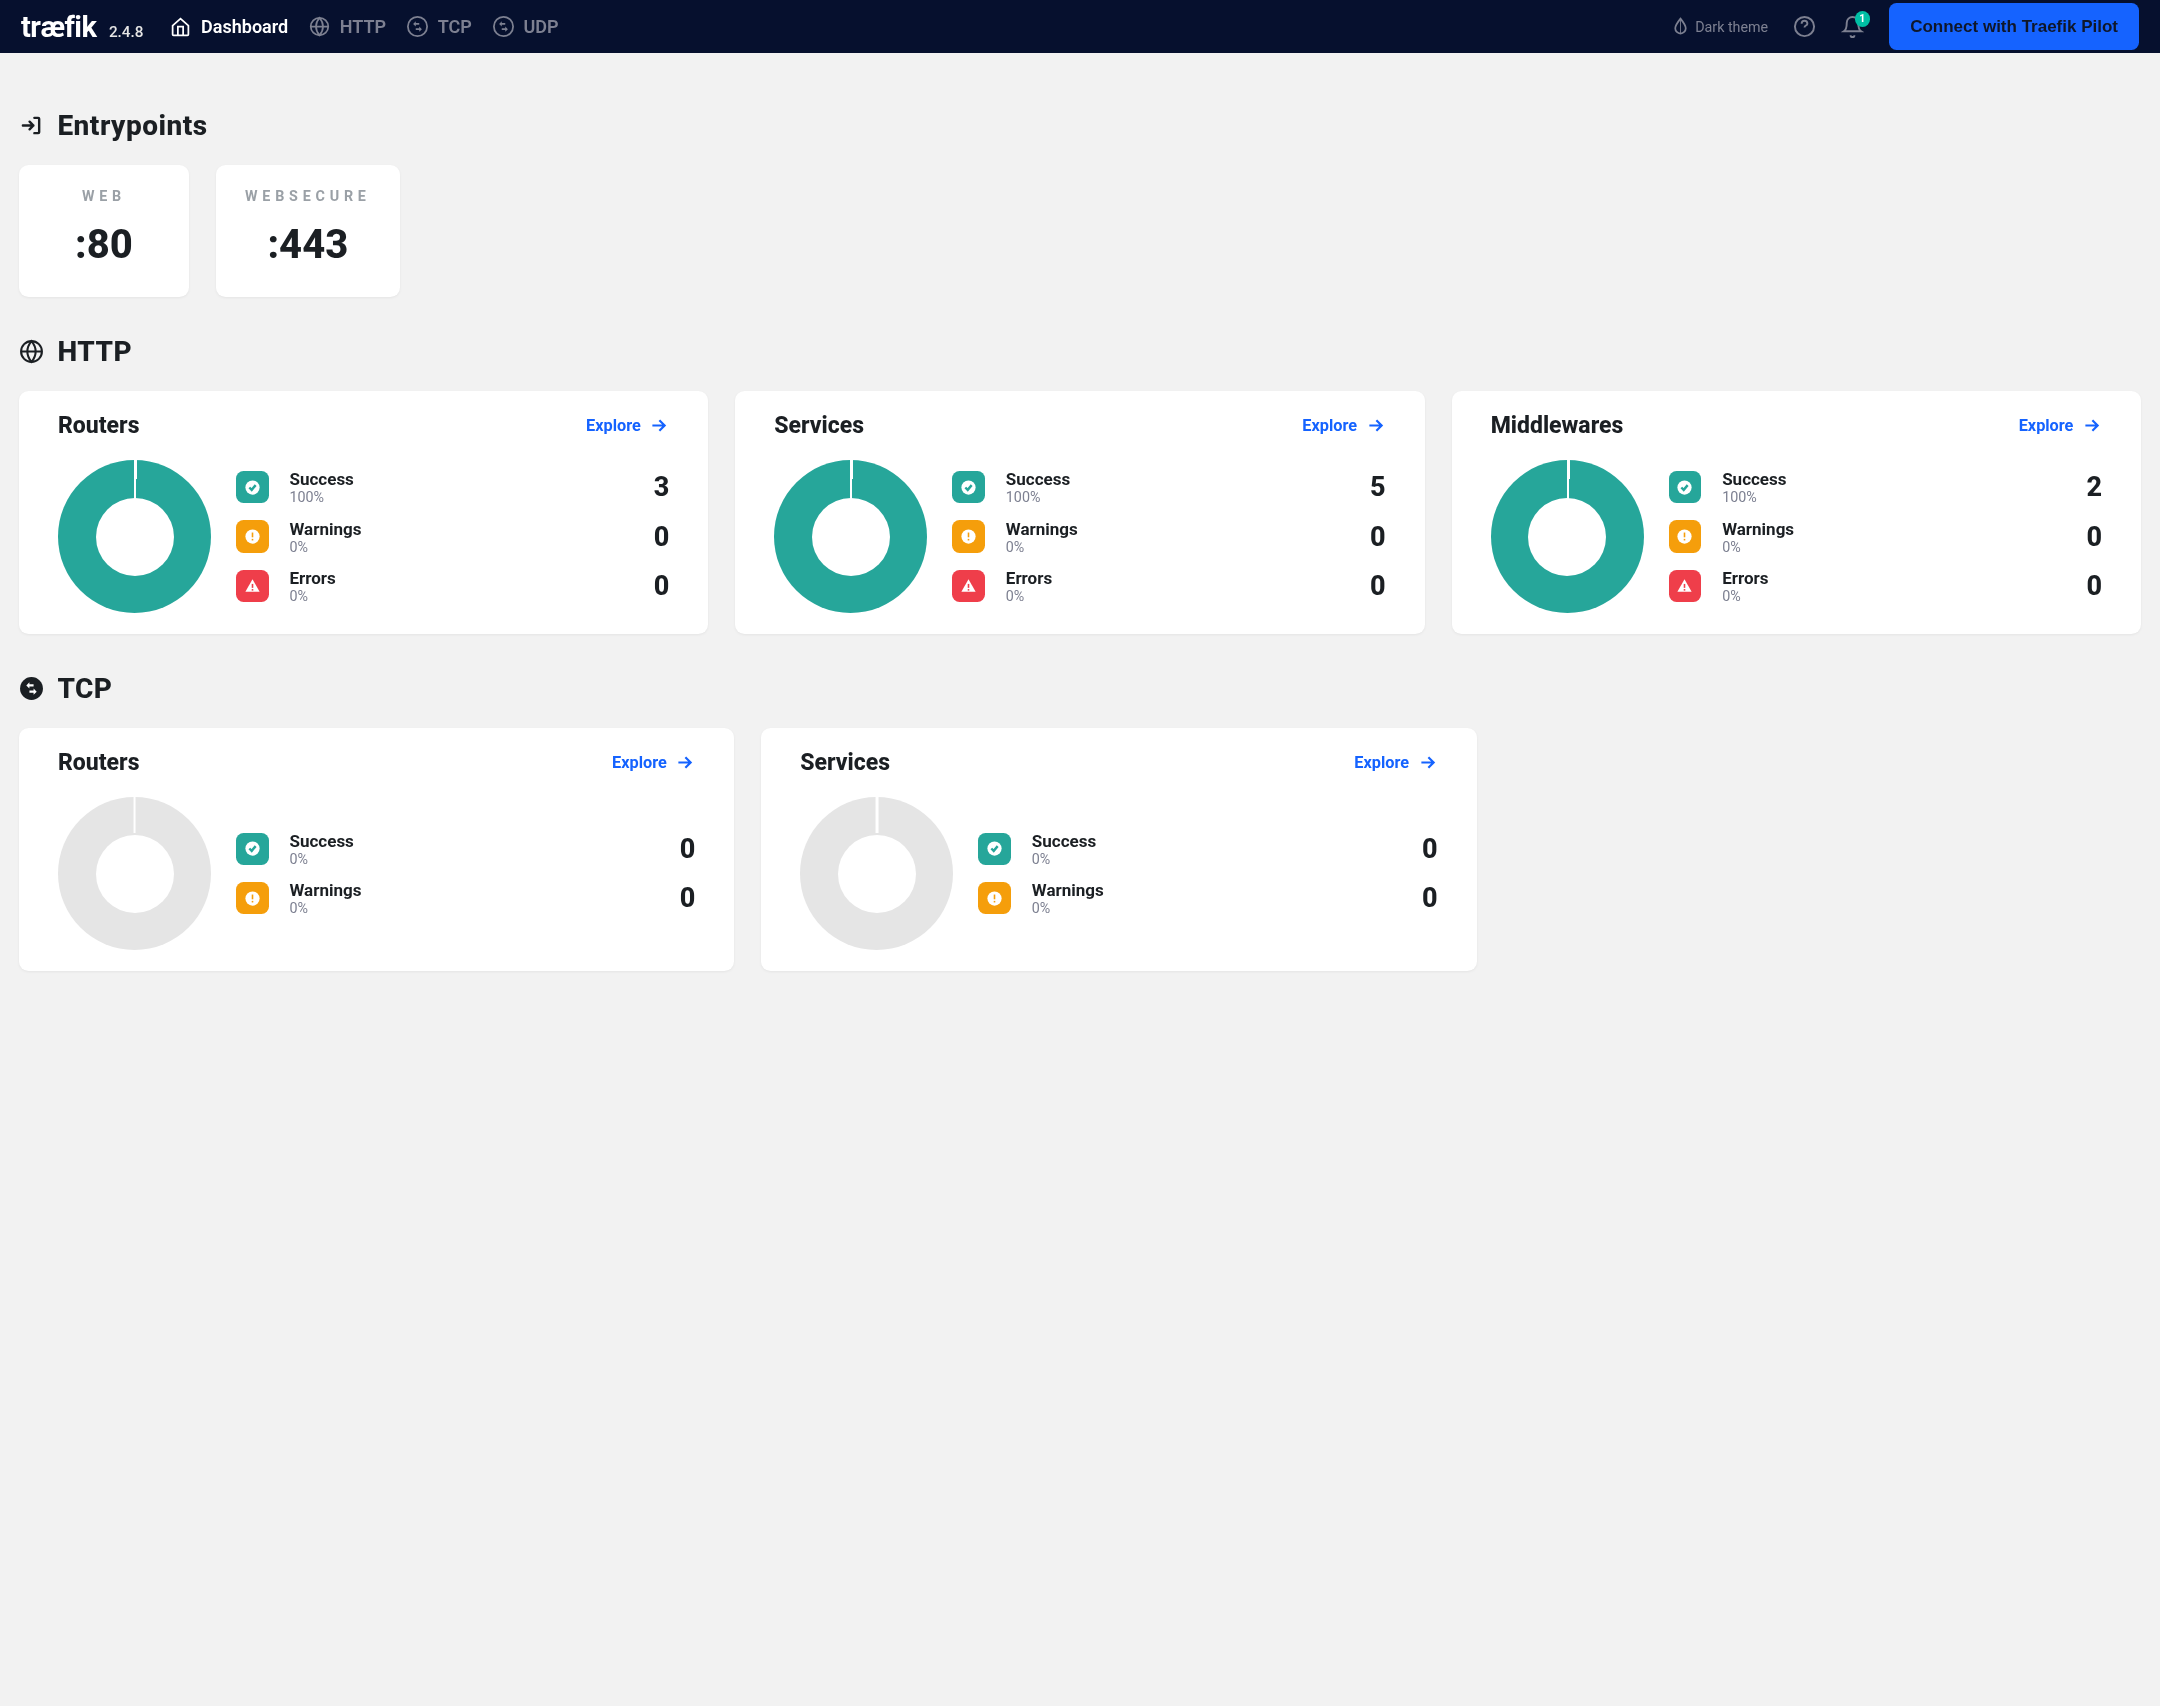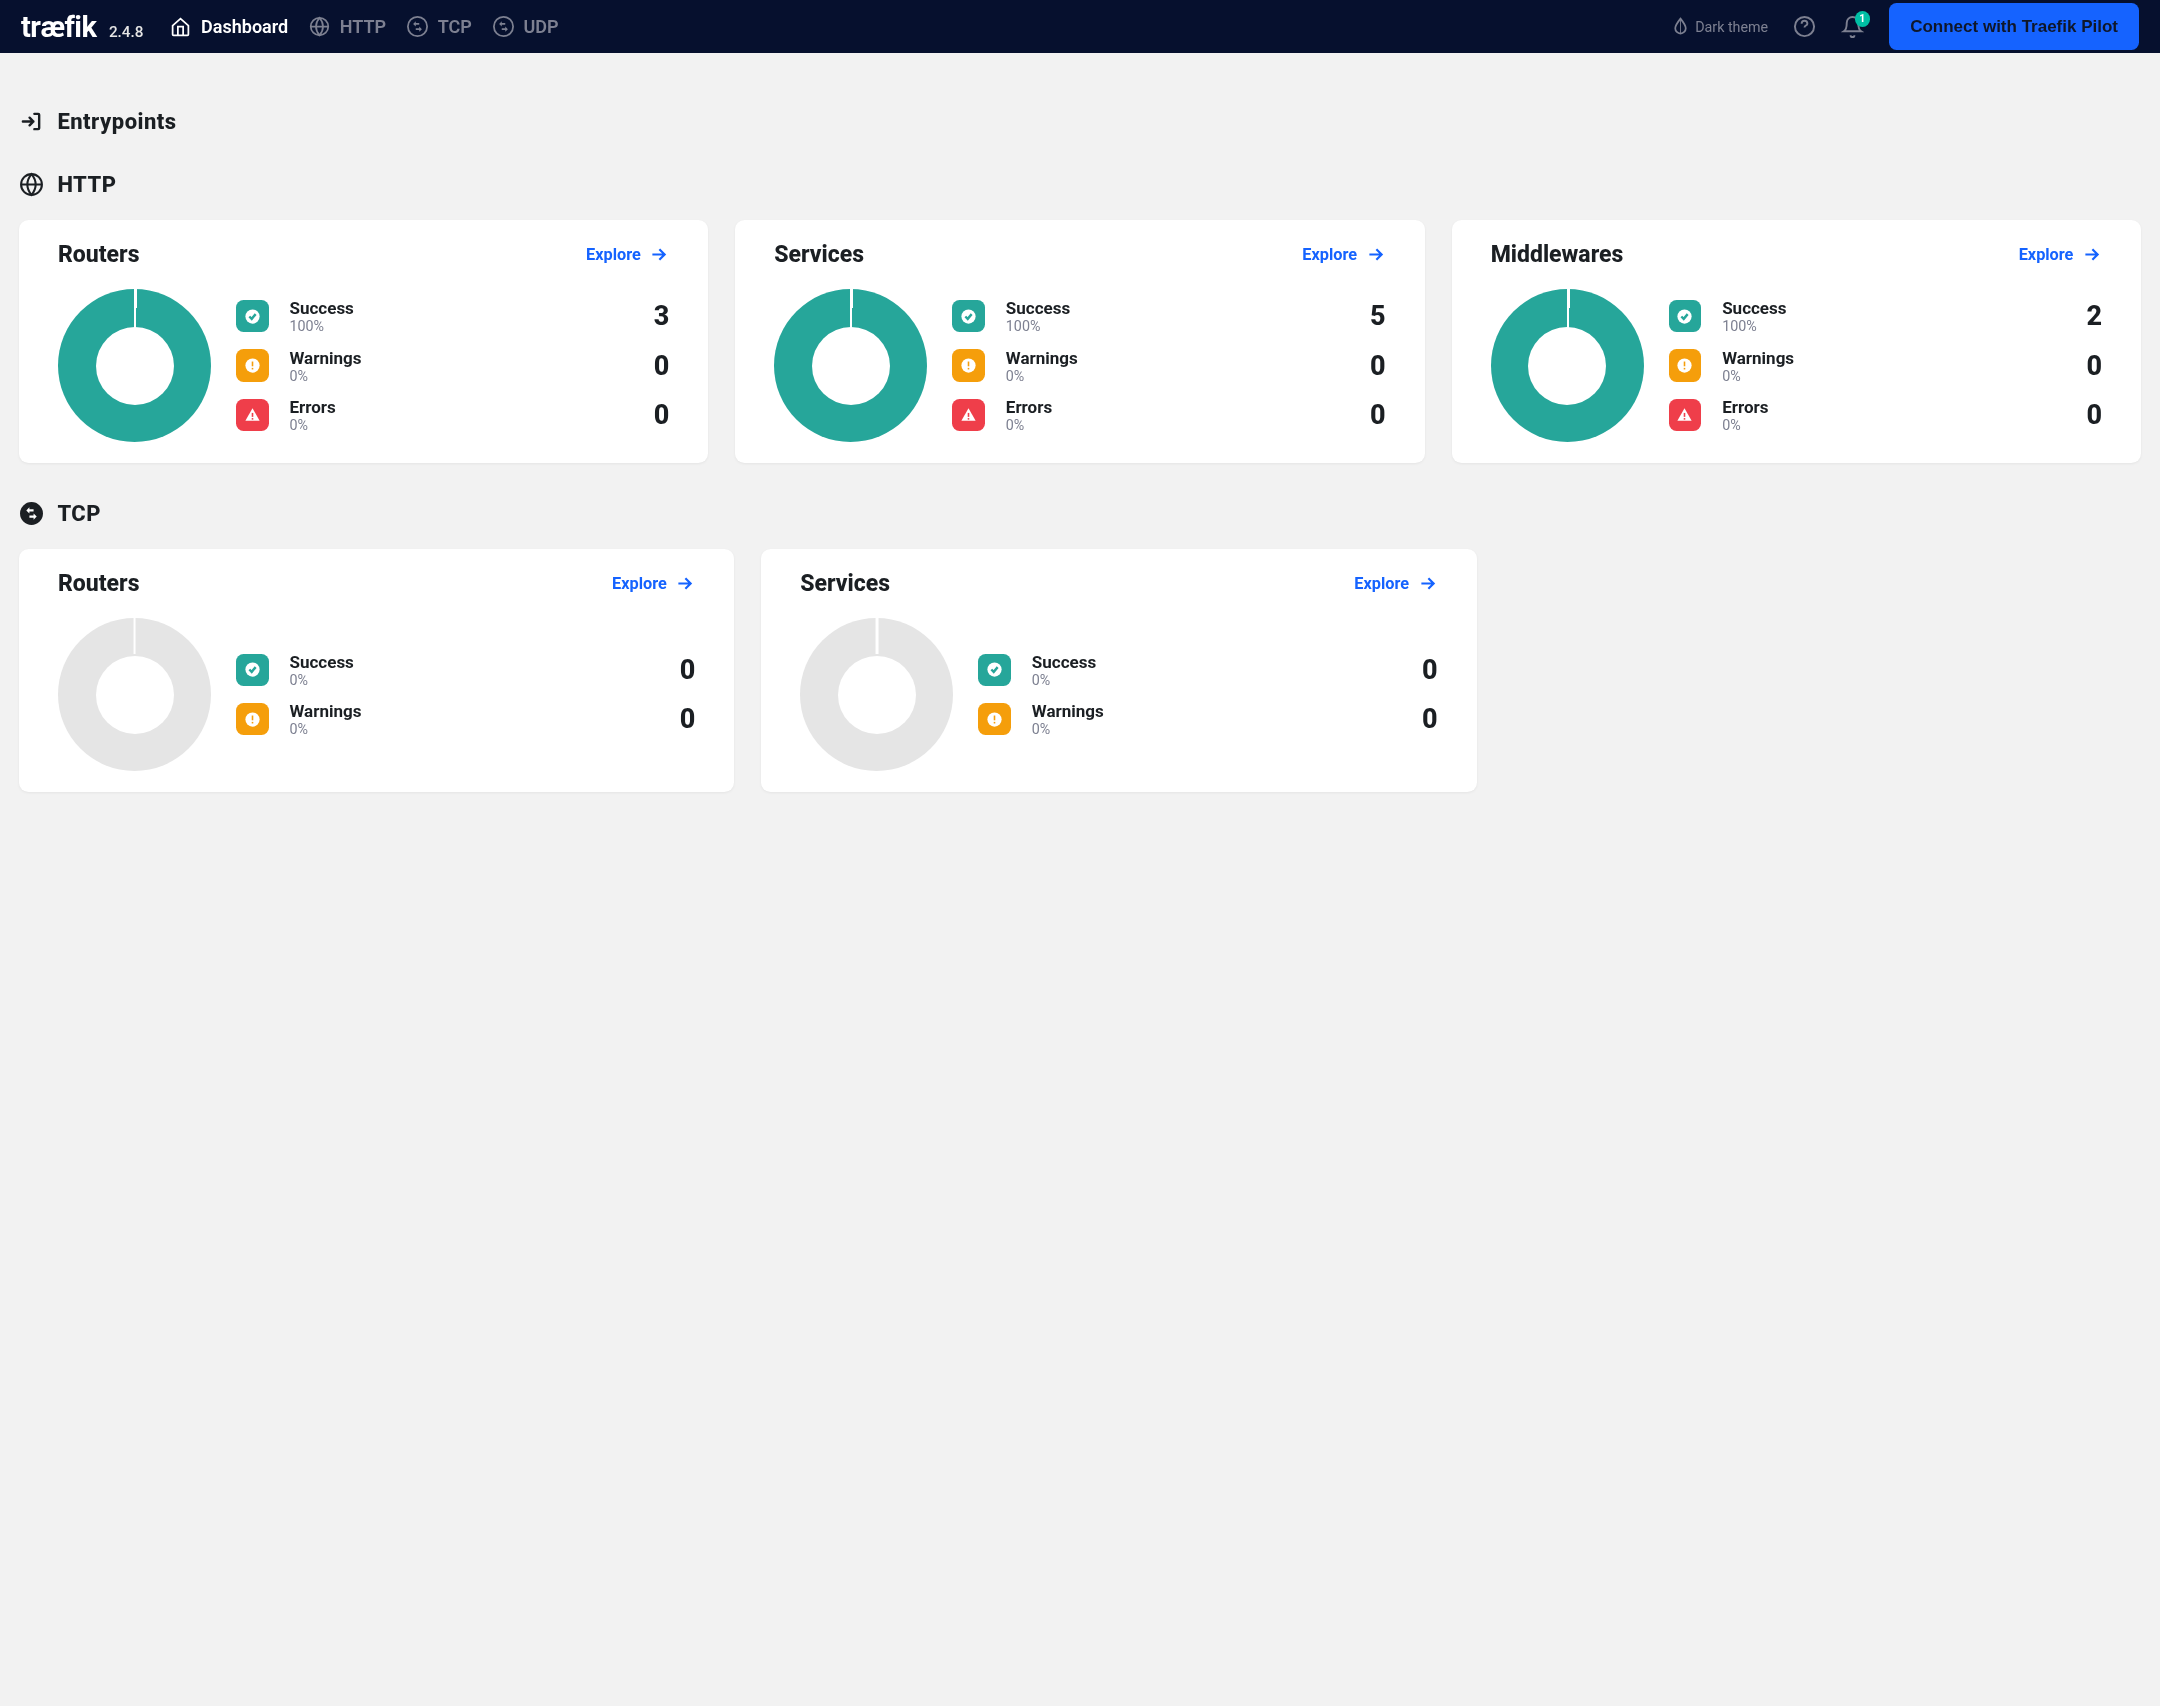--- a/index.html
+++ b/index.html
@@ -16,21 +16,21 @@
 .hdr-right{display:flex;align-items:center;gap:25px}
 .dark-theme{display:flex;flex-direction:row;align-items:center;gap:3.8px;color:#7d8091;font-size:14.3px;cursor:pointer}
 .icon-btn{color:#7d8091;display:flex;align-items:center;justify-content:center;cursor:pointer;position:relative}
 .badge{position:absolute;top:-3.8px;right:-5.7px;background:#00bfa5;color:#fff;border-radius:50%;width:15.3px;height:15.3px;font-size:10.5px;font-weight:700;display:flex;align-items:center;justify-content:center}
 .pilot-btn{background:#1563ff;color:#0f172a;border:none;border-radius:7.6px;padding:13.4px 21px;font-size:17px;font-weight:700;cursor:pointer}
 .main{padding:25px 19px}
 .section{margin-top:38px}
 .section:first-child{margin-top:31px}
 .sec-hdr{display:flex;align-items:center;gap:13.4px;margin-bottom:23px}
 .sec-ico{width:25px;height:25px;display:flex;align-items:center;justify-content:center}
-.sec-title{font-size:22px;font-weight:800;letter-spacing:0.5px}
+.sec-title{font-size:28px;font-weight:800;letter-spacing:0.5px}
 .entry-row{display:flex;gap:27px}
 .entry-card{background:#fff;border-radius:9.6px;box-shadow:0 1px 2.9px rgba(0,0,0,.06);padding:23px 29px 29px;min-width:170px;text-align:center}
 .entry-name{color:#9aa0a6;font-size:14.3px;font-weight:700;letter-spacing:4.8px}
 .entry-port{font-size:40px;font-weight:800;margin-top:17px}
 .cards-row{display:flex;gap:27px}
 .card{background:#fff;border-radius:9.6px;box-shadow:0 1px 2.9px rgba(0,0,0,.06);padding:21px 39px;flex:1}
 .card-hdr{display:flex;justify-content:space-between;align-items:center;margin-bottom:21px}
 .card-title{font-size:23px;font-weight:800}
 .explore{display:flex;align-items:center;gap:7.6px;color:#1563ff;font-size:16.3px;font-weight:700;cursor:pointer;text-decoration:none}
 .card-body{display:flex;gap:25px;align-items:center}
@@ -132,20 +132,30 @@
 
   <div class="section">
     <div class="sec-hdr">
       <span class="sec-ico">
           <svg width="23" height="23" viewBox="0 0 24 24" fill="none" stroke="currentColor" stroke-width="2.5">
             <path d="M3 12h11M10 8l4 4-4 4M15 4h4a1 1 0 011 1v14a1 1 0 01-1 1h-4" stroke-linecap="round" stroke-linejoin="round"></path>
           </svg>
         </span>
       <h2 class="sec-title">Entrypoints</h2>
     </div>
+    <div class="entry-row">
+      <div class="entry-card">
+        <div class="entry-name">WEB</div>
+        <div class="entry-port">:80</div>
+      </div>
+      <div class="entry-card">
+        <div class="entry-name">WEBSECURE</div>
+        <div class="entry-port">:443</div>
+      </div>
+    </div>
   </div>
 
   <div class="section">
     <div class="sec-hdr">
       <span class="sec-ico">
           <svg width="25" height="25" viewBox="0 0 24 24" fill="none" stroke="currentColor" stroke-width="2">
             <circle cx="12" cy="12" r="10"></circle>
             <path d="M2 12h20M12 2c2.5 3 4 7 4 10s-1.5 7-4 10c-2.5-3-4-7-4-10s1.5-7 4-10z"></path>
           </svg>
         </span>

